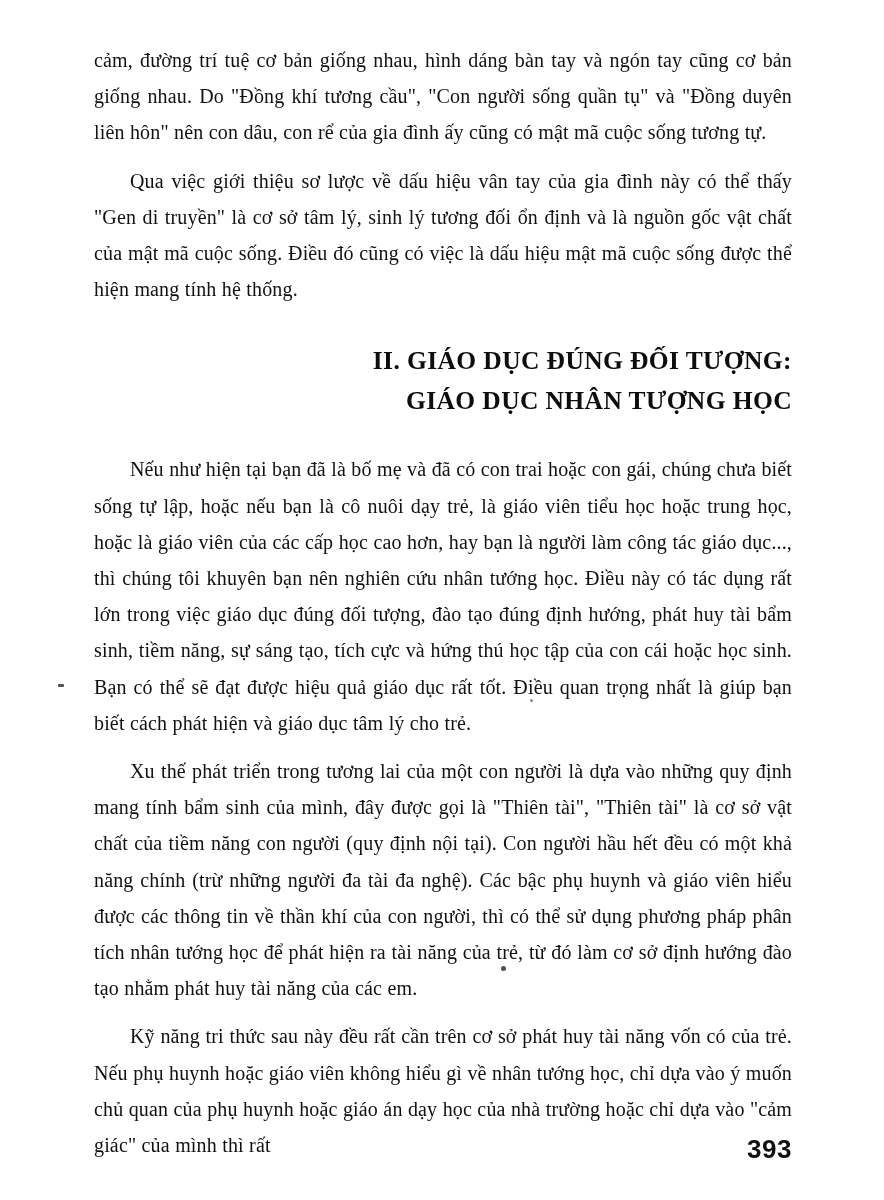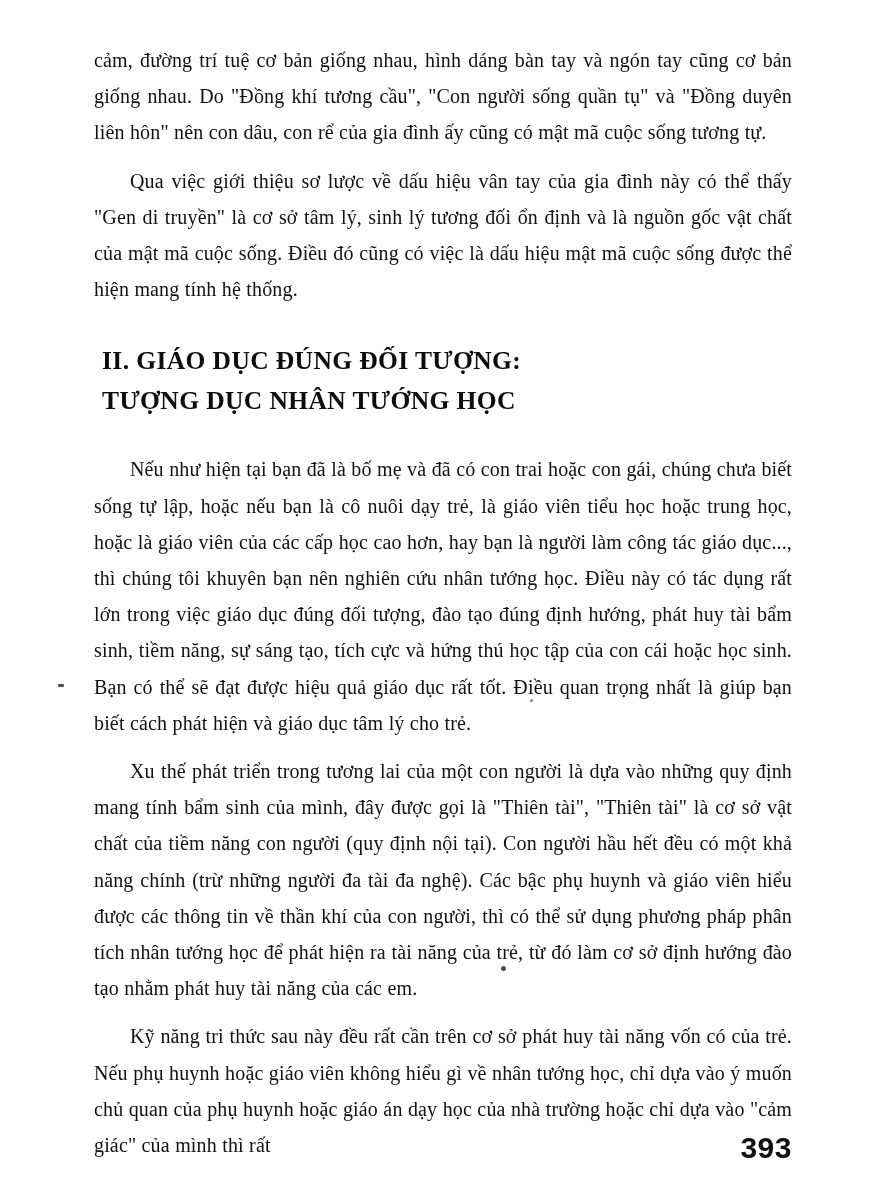--- a/index.html
+++ b/index.html
@@ -48,23 +48,23 @@
 
   
   p.para + p.para {
     margin-top: 12px;
   }
 
   .spacer-after-p1 { height: 12px; }
 
   
   .heading {
-    margin: 8px;
+    margin: 0;
     padding: 0;
-    text-align: left;
+    text-align: right;
     font-family: "Liberation Serif", "DejaVu Serif", serif;
     font-weight: bold;
     font-size: 25.5px;
     line-height: 40px;
     color: #0d0d0d;
     letter-spacing: 0.4px;
   }
 
   .heading .hline { display: block; white-space: nowrap; }
 
@@ -73,21 +73,21 @@
     margin-bottom: 30px;
   }
 
   
   .folio {
     position: absolute;
     right: 92px;
     bottom: 35px;
     font-family: "Liberation Sans", "DejaVu Sans", sans-serif;
     font-weight: bold;
-    font-size: 30px;
+    font-size: 26px;
     color: #111111;
     letter-spacing: 0.5px;
   }
 
   
   .speck {
     position: absolute;
     background: #2a2a2a;
     border-radius: 50%;
     opacity: 0.82;
@@ -104,21 +104,21 @@
   <div class="content">
 
     <p class="para first">cảm, đường trí tuệ cơ bản giống nhau, hình dáng bàn tay và ngón tay cũng cơ bản giống nhau. Do "Đồng khí tương cầu", "Con người sống quần tụ" và "Đồng duyên liên hôn" nên con dâu, con rể của gia đình ấy cũng có mật mã cuộc sống tương tự.</p>
 
     <div class="spacer-after-p1"></div>
 
     <p class="para">Qua việc giới thiệu sơ lược về dấu hiệu vân tay của gia đình này có thể thấy "Gen di truyền" là cơ sở tâm lý, sinh lý tương đối ổn định và là nguồn gốc vật chất của mật mã cuộc sống. Điều đó cũng có việc là dấu hiệu mật mã cuộc sống được thể hiện mang tính hệ thống.</p>
 
     <div class="heading heading-block">
       <span class="hline">II. GIÁO DỤC ĐÚNG ĐỐI TƯỢNG:</span>
-      <span class="hline">TƯỢNG DỤC NHÂN TƯỚNG HỌC</span>
+      <span class="hline">GIÁO DỤC NHÂN TƯỢNG HỌC</span>
     </div>
 
     <p class="para">Nếu như hiện tại bạn đã là bố mẹ và đã có con trai hoặc con gái, chúng chưa biết sống tự lập, hoặc nếu bạn là cô nuôi dạy trẻ, là giáo viên tiểu học hoặc trung học, hoặc là giáo viên của các cấp học cao hơn, hay bạn là người làm công tác giáo dục..., thì chúng tôi khuyên bạn nên nghiên cứu nhân tướng học. Điều này có tác dụng rất lớn trong việc giáo dục đúng đối tượng, đào tạo đúng định hướng, phát huy tài bẩm sinh, tiềm năng, sự sáng tạo, tích cực và hứng thú học tập của con cái hoặc học sinh. Bạn có thể sẽ đạt được hiệu quả giáo dục rất tốt. Điều quan trọng nhất là giúp bạn biết cách phát hiện và giáo dục tâm lý cho trẻ.</p>
 
     <p class="para">Xu thế phát triển trong tương lai của một con người là dựa vào những quy định mang tính bẩm sinh của mình, đây được gọi là "Thiên tài", "Thiên tài" là cơ sở vật chất của tiềm năng con người (quy định nội tại). Con người hầu hết đều có một khả năng chính (trừ những người đa tài đa nghệ). Các bậc phụ huynh và giáo viên hiểu được các thông tin về thần khí của con người, thì có thể sử dụng phương pháp phân tích nhân tướng học để phát hiện ra tài năng của trẻ, từ đó làm cơ sở định hướng đào tạo nhằm phát huy tài năng của các em.</p>
 
     <p class="para">Kỹ năng tri thức sau này đều rất cần trên cơ sở phát huy tài năng vốn có của trẻ. Nếu phụ huynh hoặc giáo viên không hiểu gì về nhân tướng học, chỉ dựa vào ý muốn chủ quan của phụ huynh hoặc giáo án dạy học của nhà trường hoặc chỉ dựa vào "cảm giác" của mình thì rất</p>
 
   </div>
 

